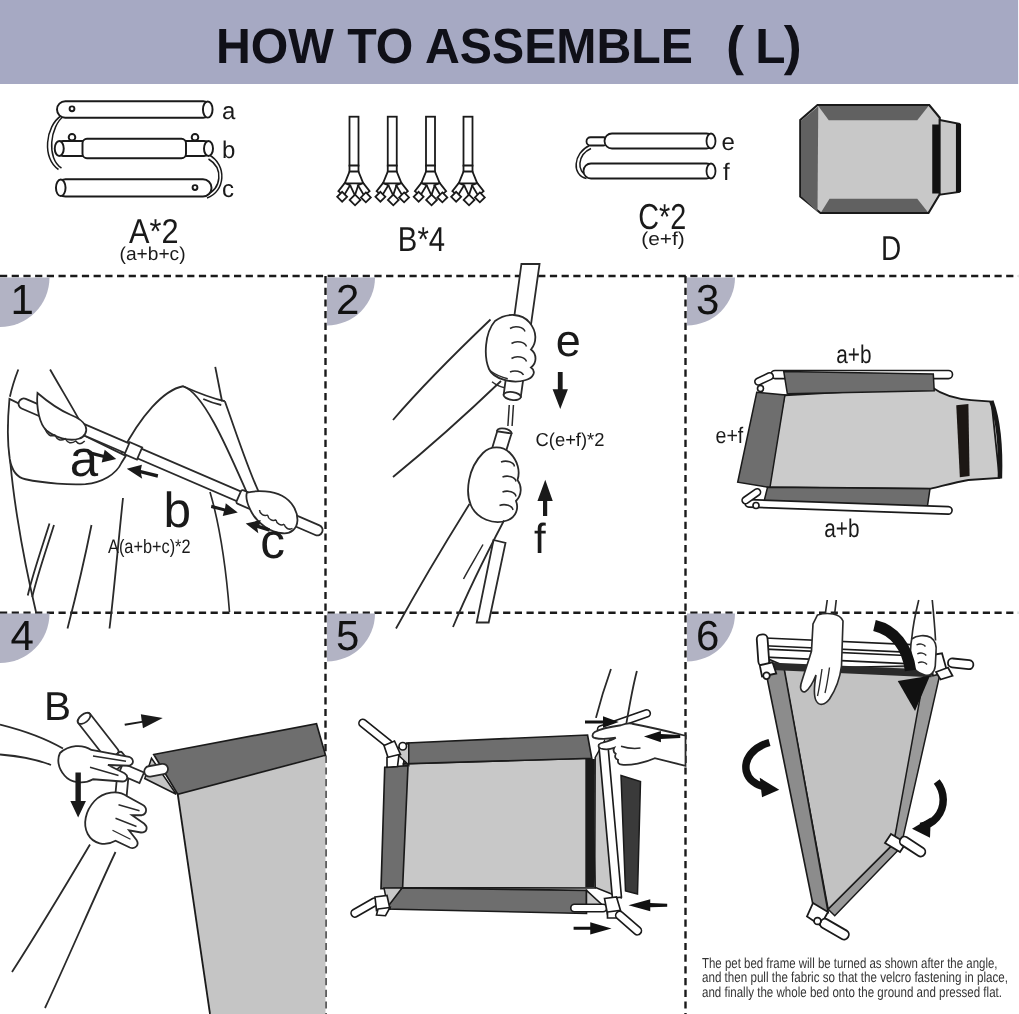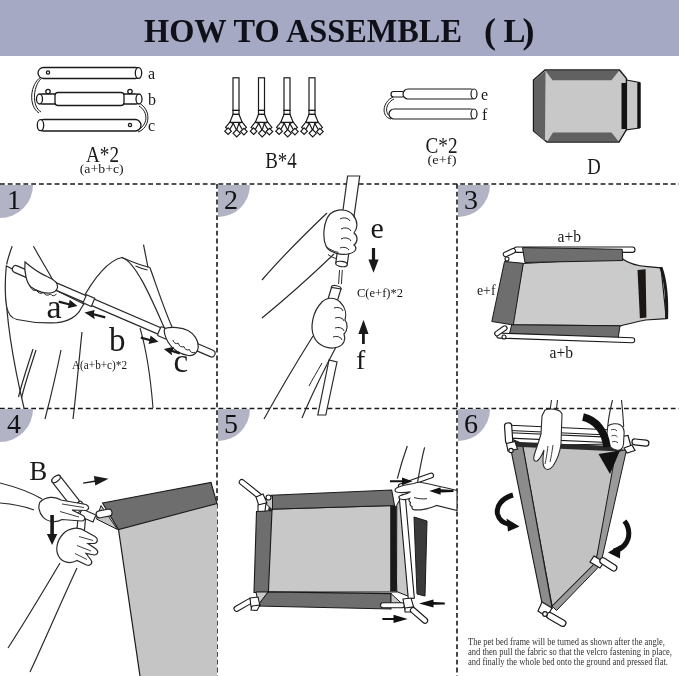--- a/index.html
+++ b/index.html
@@ -1,17 +1,17 @@
 <!DOCTYPE html>
 <html><head>
 <meta charset="utf-8">
 <style>
 html,body{margin:0;padding:0;background:#fff;}
 #page{position:relative;width:679px;height:676px;overflow:hidden;background:#fff;
-  font-family:Liberation Serif, serif;}
+  font-family:Liberation Sans, sans-serif;}
 svg{display:block;}
 </style>
 </head>
 <body>
 <div id="page">
 <svg width="679" height="676" viewBox="0 0 679 676" xmlns="http://www.w3.org/2000/svg">
 
 <rect x="0" y="0" width="679" height="56" fill="#a6a9c3"></rect>
 <text x="144" y="42" font-size="33" font-weight="bold" fill="#101018" textLength="318" lengthAdjust="spacingAndGlyphs">HOW TO ASSEMBLE</text>
 <text x="484" y="42.5" font-size="36" font-weight="bold" fill="#101018">(</text>

